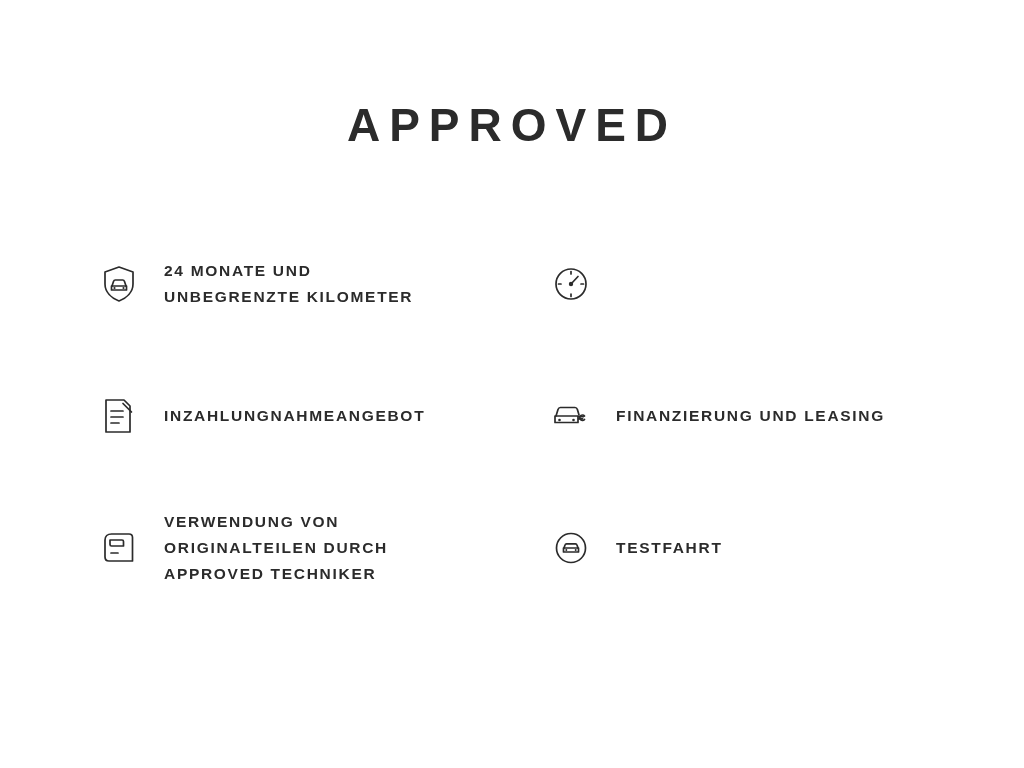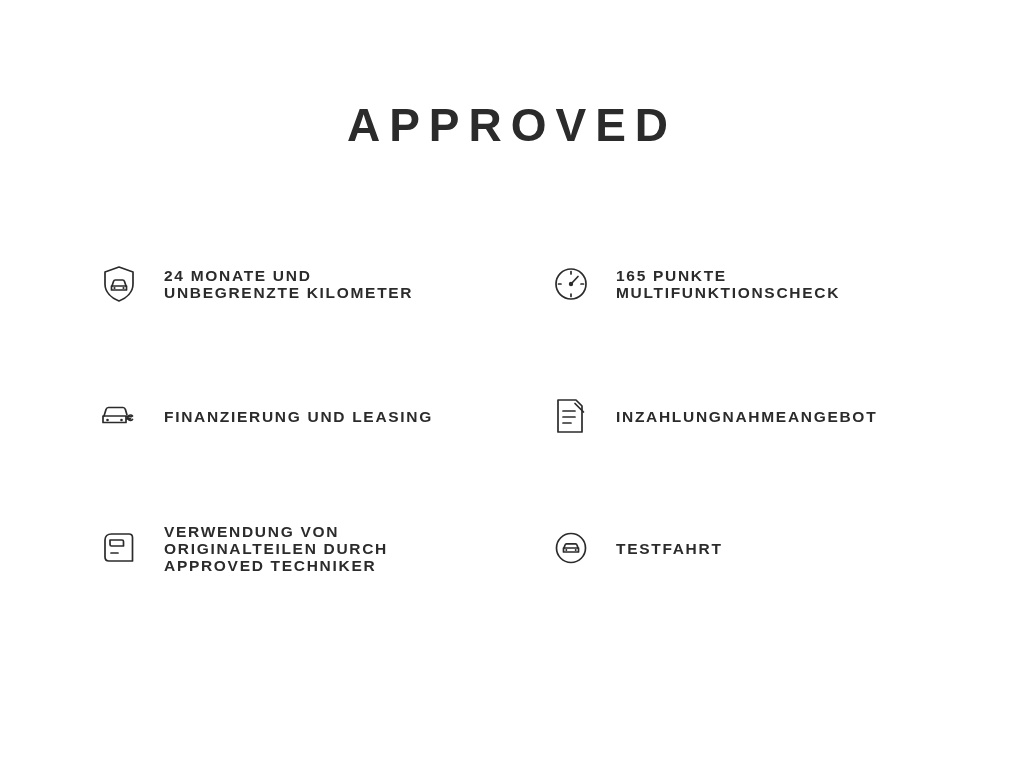--- a/index.html
+++ b/index.html
@@ -52,21 +52,21 @@
     justify-content: center;
     color: #2b2b2b;
   }
   .feature .icon svg {
     display: block;
   }
   .feature .label {
     font-size: 15.5px;
     font-weight: bold;
     letter-spacing: 1.7px;
-    line-height: 17px;
+    line-height: 26px;
     color: #2b2b2b;
     white-space: pre-line;
   }
 </style>
 </head>
 <body>
 
 <div class="page">
 
   <div class="title">APPROVED</div>
@@ -92,51 +92,49 @@
         <svg width="36" height="36" viewBox="0 0 36 36" fill="none" stroke="#2b2b2b" stroke-width="1.7">
           <circle cx="18" cy="18" r="15"></circle>
           <circle cx="18" cy="18" r="2.2" fill="#2b2b2b" stroke="none"></circle>
           <path d="M18 18 L25 10.5" stroke-linecap="round"></path>
           <path d="M18 5.5 V8" stroke-linecap="round"></path>
           <path d="M30.5 18 H28" stroke-linecap="round"></path>
           <path d="M5.5 18 H8" stroke-linecap="round"></path>
           <path d="M18 30.5 V28" stroke-linecap="round"></path>
         </svg>
       </span>
-      <span class="label">165 PUNKTE
-MULTIFUNKTIONSCHECK</span>
     </div>
 
+
+    <div class="feature">
+      <span class="icon">
+        <svg width="34" height="38" viewBox="0 0 34 38" fill="none" stroke="#2b2b2b" stroke-width="1.7">
+          <path d="M4 3 H22 L28 9 V35 H4 Z" stroke-linejoin="round"></path>
+          <path d="M9 14 H21" stroke-linecap="round"></path>
+          <path d="M9 20 H21" stroke-linecap="round"></path>
+          <path d="M9 26 H17" stroke-linecap="round"></path>
+          <path d="M21 6.5 L29.5 15" stroke-linecap="round"></path>
+        </svg>
+      </span>
+      <span class="label">INZAHLUNGNAHMEANGEBOT</span>
+    </div>
 
     <div class="feature">
       <span class="icon">
         <svg width="40" height="34" viewBox="0 0 40 34" fill="none" stroke="#2b2b2b" stroke-width="1.7">
           <path d="M5 17 L7 10.5 C7.4 9.3 8.2 8.5 9.4 8.5 H24 C25.2 8.5 26 9.3 26.4 10.5 L28 16" stroke-linecap="round" stroke-linejoin="round"></path>
           <path d="M4 17 H27 V23.5 H4 Z" stroke-linejoin="round"></path>
           <circle cx="8.5" cy="21" r="1.3" fill="#2b2b2b" stroke="none"></circle>
           <circle cx="22.5" cy="21" r="1.3" fill="#2b2b2b" stroke="none"></circle>
           <path d="M33.5 20.5 C32.4 21.8 30.2 21.8 29.2 20 C28.3 18.4 29.2 16 31.4 16 C32.3 16 33.1 16.4 33.5 17" stroke-linecap="round"></path>
           <path d="M27.6 17.7 H32.2" stroke-linecap="round"></path>
           <path d="M27.6 19.8 H31.6" stroke-linecap="round"></path>
         </svg>
       </span>
       <span class="label">FINANZIERUNG UND LEASING</span>
-    </div>
-
-    <div class="feature">
-      <span class="icon">
-        <svg width="34" height="38" viewBox="0 0 34 38" fill="none" stroke="#2b2b2b" stroke-width="1.7">
-          <path d="M4 3 H22 L28 9 V35 H4 Z" stroke-linejoin="round"></path>
-          <path d="M9 14 H21" stroke-linecap="round"></path>
-          <path d="M9 20 H21" stroke-linecap="round"></path>
-          <path d="M9 26 H17" stroke-linecap="round"></path>
-          <path d="M21 6.5 L29.5 15" stroke-linecap="round"></path>
-        </svg>
-      </span>
-      <span class="label">INZAHLUNGNAHMEANGEBOT</span>
     </div>
 
     <div class="feature">
       <span class="icon">
         <svg width="36" height="36" viewBox="0 0 36 36" fill="none" stroke="#2b2b2b" stroke-width="1.7">
           <path d="M4 10 C4 6.5 6.5 4 10.5 4 H28 C30 4 31.5 5.5 31.5 7.5 V31 H8 C5.5 31 4 29.3 4 27 Z" stroke-linejoin="round"></path>
           <path d="M9 10 H21 C22 10 22.5 10.6 22.5 11.5 V16 H10.5 C9.5 16 9 15.4 9 14.5 Z" stroke-linejoin="round"></path>
           <path d="M10 23 H17" stroke-linecap="round"></path>
         </svg>
       </span>

